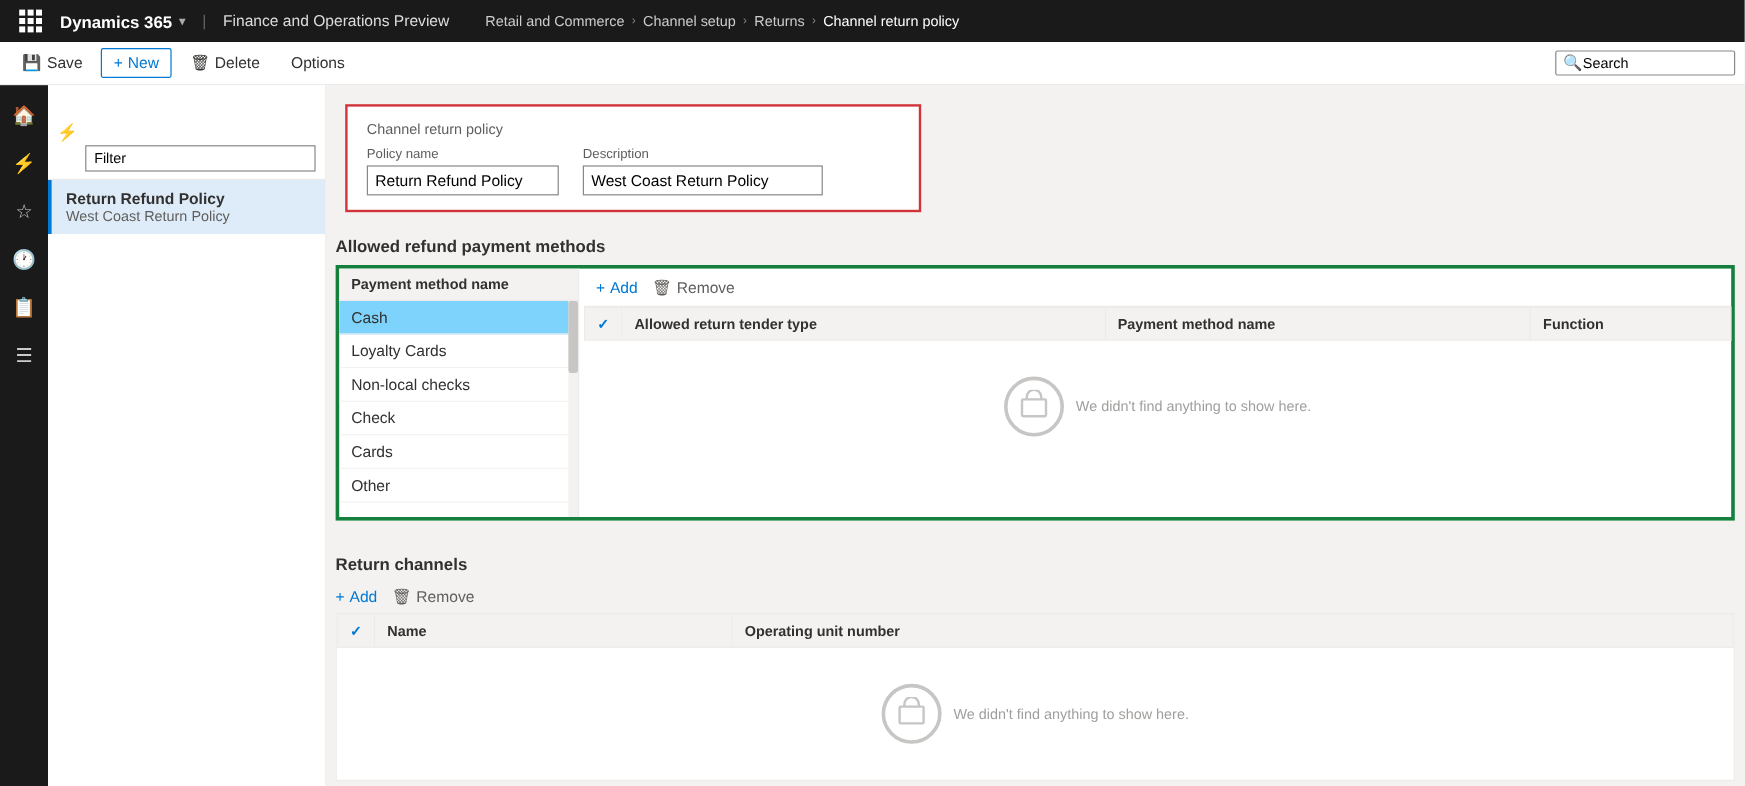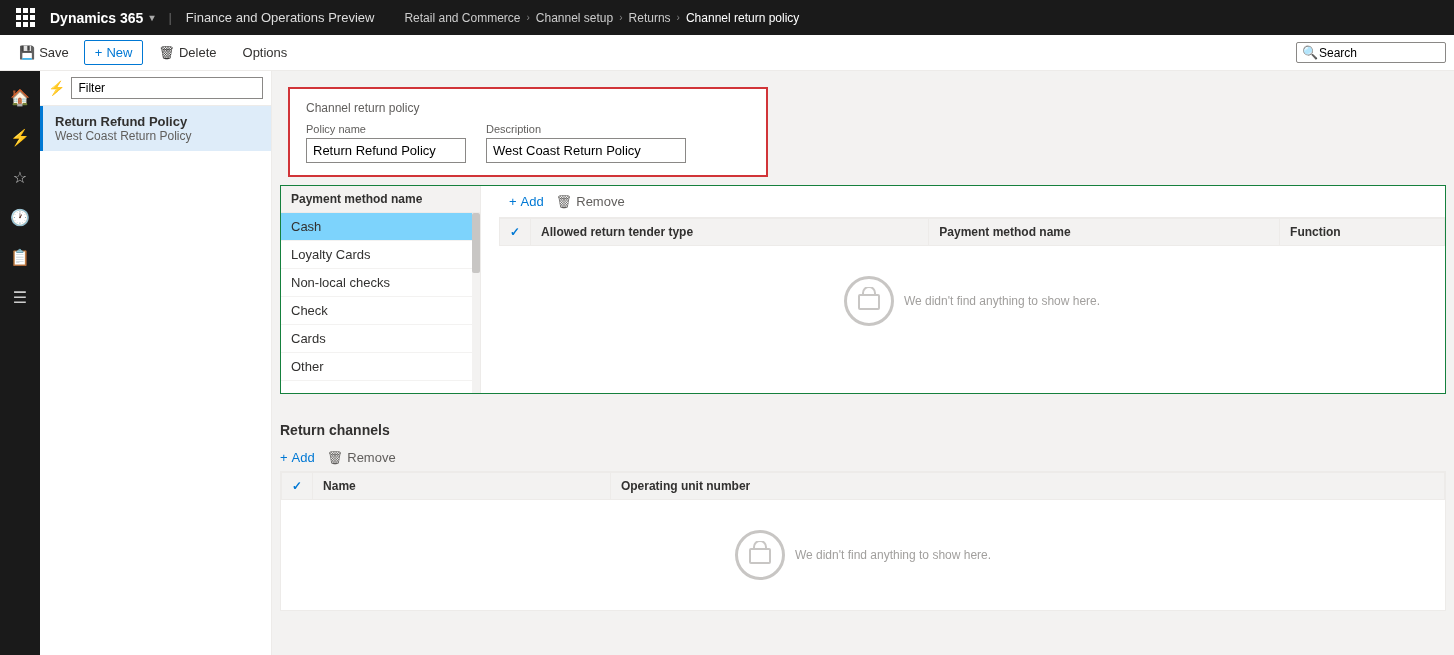--- a/index.html
+++ b/index.html
@@ -260,23 +260,23 @@
       color: #323130;
       text-align: left;
     }
     .data-grid th:first-child, .data-grid td:first-child {
       width: 30px;
     }
 
     
     .payment-method-container {
       display: flex;
-      gap: 18px;
-      background: white;
-      border: 1px solid #15803d;
+      gap: 4px;
+      background: white;
+      border: 3px solid #15803d;
     }
     .payment-list {
       width: 200px;
       border-right: 1px solid #edebe9;
       overflow: hidden;
     }
     .payment-list-header {
       background: #f3f2f1;
       border-bottom: 1px solid #edebe9;
       padding: 6px 10px;
@@ -431,21 +431,21 @@
     <div class="icon-sidebar-btn" title="Filter">⚡</div>
     <div class="icon-sidebar-btn" title="Favorites">☆</div>
     <div class="icon-sidebar-btn" title="Recent">🕐</div>
     <div class="icon-sidebar-btn" title="Workspaces">📋</div>
     <div class="icon-sidebar-btn" title="List">☰</div>
   </div>
 
   <div class="list-panel">
     <div class="list-panel-filter">
       <span class="filter-icon-btn">⚡</span>
-      <input type="text" style="border: 1px solid rgb(138, 136, 134); padding: 3px 6px; font-size: 12px; flex: 1 1 0%; outline: none;" placeholder="Filter" value="Filter">
+      <input type="text" style="border: 1px solid rgb(138, 136, 134); padding: 3px 6px; font-size: 12px; flex: 1 1 0%; outline: none; margin-top: 44px;" placeholder="Filter" value="Filter">
     </div>
     <div class="list-panel-scroll">
       <div class="list-item selected">
         <div class="list-item-title">Return Refund Policy</div>
         <div class="list-item-subtitle">West Coast Return Policy</div>
       </div>
     </div>
   </div>
 
   <div class="detail-panel">
@@ -460,20 +460,21 @@
           </div>
           <div class="form-field desc">
             <label>Description</label>
             <input type="text" value="West Coast Return Policy" style="">
           </div>
         </div>
       </div>
     </div>
 
     <div class="section">
+      <div class="section-title">Allowed refund payment methods</div>
 
       <div class="payment-method-container">
 
         <div class="payment-list">
           <div class="payment-list-header">Payment method name</div>
           <div class="payment-list-scroll" style="position:relative;">
             <div class="payment-list-item selected">
               <span>Cash</span>
             </div>
             <div class="payment-list-item">

